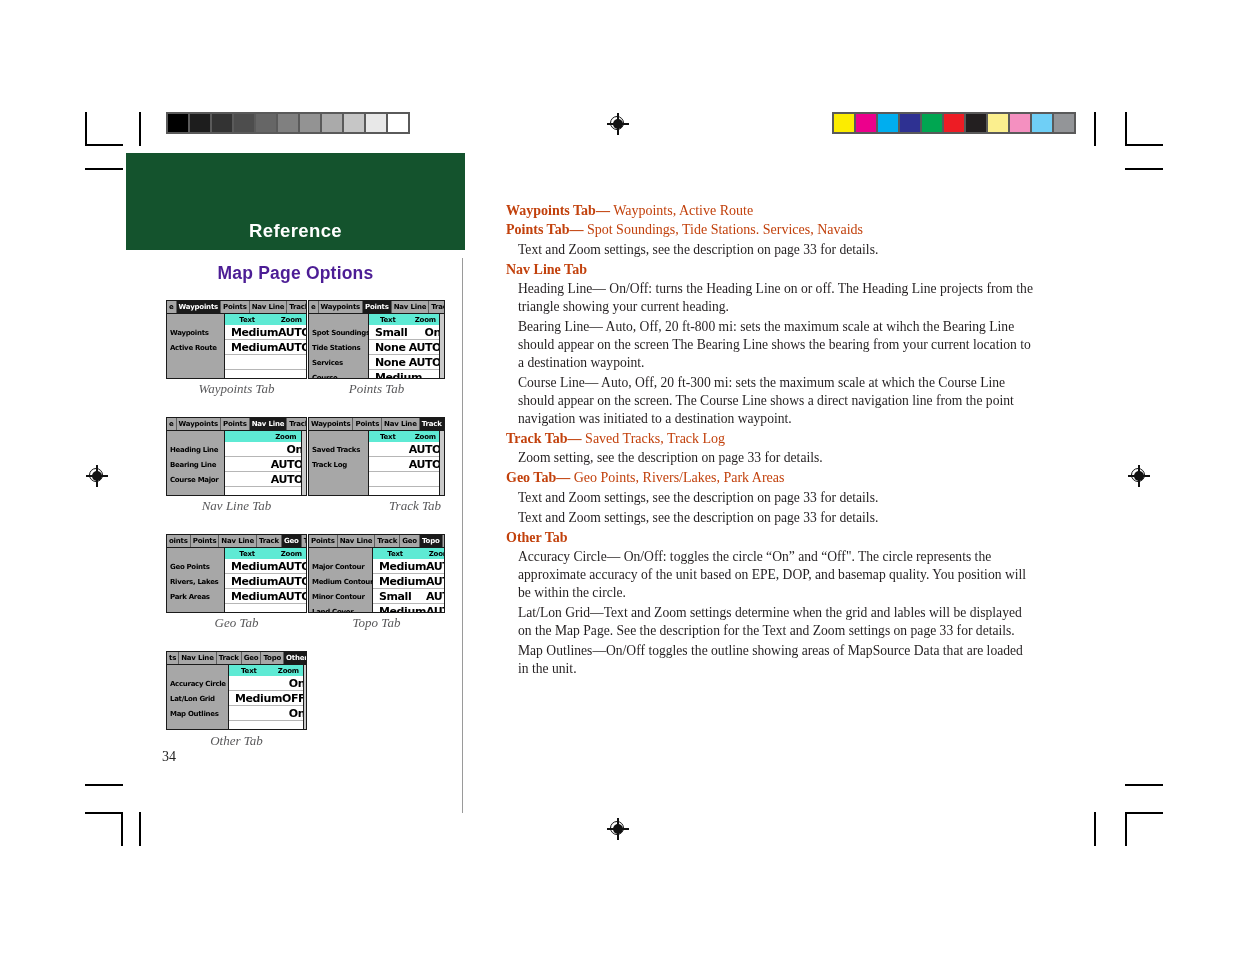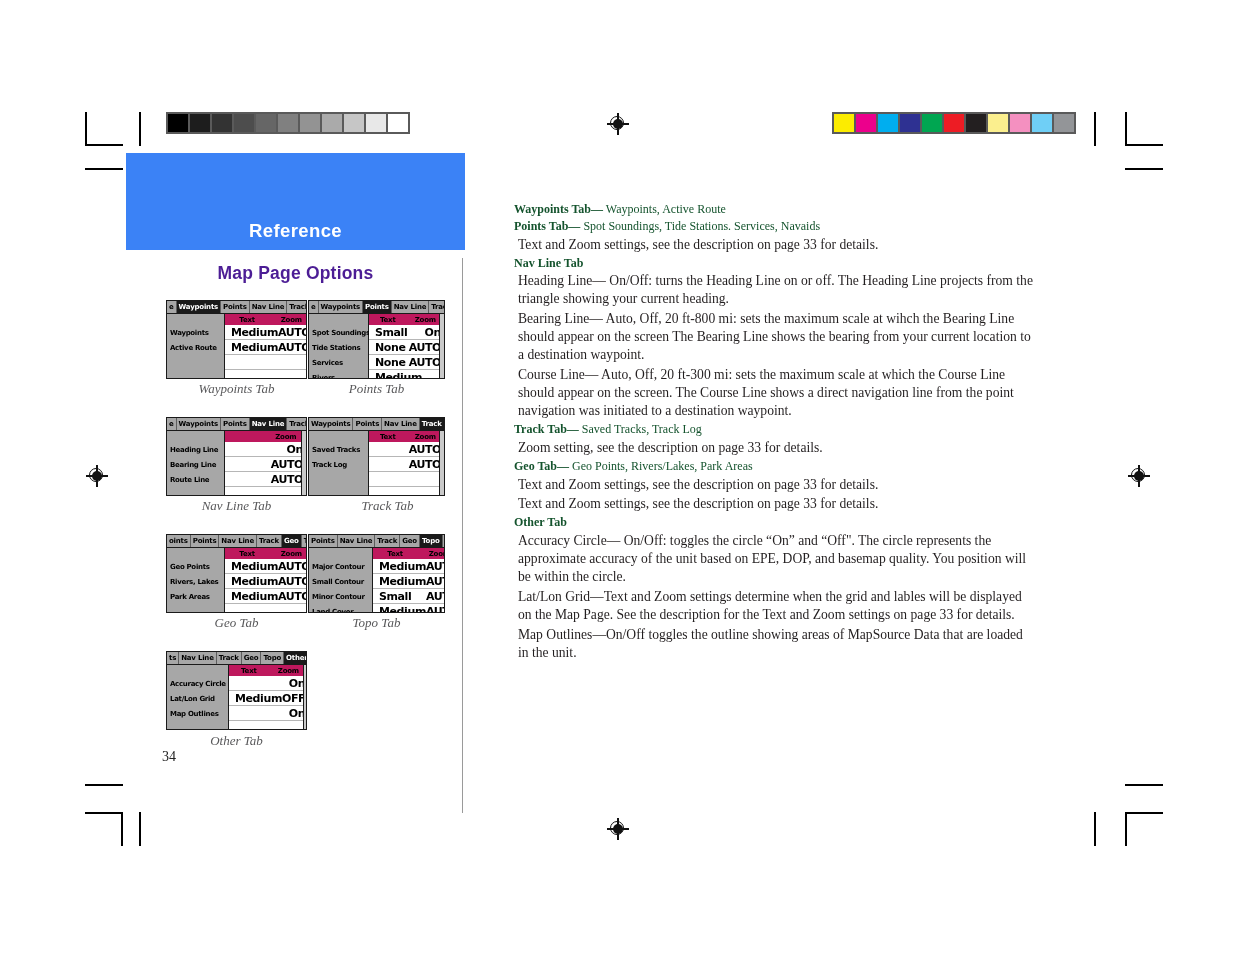--- a/index.html
+++ b/index.html
@@ -56,21 +56,21 @@
     height: 18px;
     margin-right: 2px;
   }
   .cal-bar .swatch:last-child { margin-right: 0; }
 
   
   .ref-banner {
     position: absolute;
     left: 126px; top: 153px;
     width: 339px; height: 97px;
-    background: #3b82f6;
+    background: #14532d;
   }
   .ref-banner .ref-title {
     position: absolute;
     left: 0; right: 0; bottom: 8px;
     text-align: center;
     color: #ffffff;
     font-family: "Liberation Sans", sans-serif;
     font-weight: bold;
     font-size: 18.5px;
     letter-spacing: 0.4px;
@@ -146,21 +146,21 @@
   .gps-valcol {
     flex: 1 1 auto;
     background: #ffffff;
     box-sizing: border-box;
     position: relative;
   }
   .gps-hdr {
     display: flex;
     height: 11px;
     align-items: center;
-    background: #be185d;
+    background: #5eead4;
   }
   .gps-hdr .h-text {
     flex: 1 1 50%;
     text-align: center;
     font-size: 7px;
     font-weight: bold;
     color: #000;
     letter-spacing: -0.2px;
   }
   .gps-hdr .h-zoom {
@@ -226,23 +226,23 @@
 
   
   .text-col {
     position: absolute;
     left: 498px;
     top: 202px;
     width: 536px;
   }
   .t-head {
     font-family: "Liberation Serif", serif;
-    font-size: 12px;
-    color: #14532d;
-    margin: 0 0 1px 16px;
+    font-size: 14px;
+    color: #c2410c;
+    margin: 0 0 1px 8px;
     line-height: 1.32;
   }
   .t-head b {
     font-weight: bold;
   }
   .t-head .rest { font-weight: normal; }
   .t-sub {
     font-family: "Liberation Serif", serif;
     font-size: 13.6px;
     color: #231f20;
@@ -388,21 +388,21 @@
         <div class="gps-tab sel">Points</div>
         <div class="gps-tab">Nav Line</div>
         <div class="gps-tab">Track</div>
       </div>
       <div class="gps-body">
         <div class="gps-labelcol" style="flex: 0 0 60px; width: 60px;">
           <div style="height: 11px;"></div>
           <div class="gps-rowlabel">Spot Soundings</div>
           <div class="gps-rowlabel">Tide Stations</div>
           <div class="gps-rowlabel">Services</div>
-          <div class="gps-rowlabel">Rivers</div>
+          <div class="gps-rowlabel">Course</div>
         </div>
         <div class="gps-valcol">
           <div class="gps-hdr">
             <div class="h-text">Text</div>
             <div class="h-zoom">Zoom</div>
           </div>
           <div class="gps-valrow">
             <div class="v-text">Small</div>
             <div class="v-zoom">On</div>
           </div>
@@ -429,21 +429,21 @@
         <div class="gps-tab">Waypoints</div>
         <div class="gps-tab">Points</div>
         <div class="gps-tab sel">Nav Line</div>
         <div class="gps-tab">Track</div>
       </div>
       <div class="gps-body">
         <div class="gps-labelcol" style="flex: 0 0 58px; width: 58px;">
           <div style="height: 11px;"></div>
           <div class="gps-rowlabel">Heading Line</div>
           <div class="gps-rowlabel">Bearing Line</div>
-          <div class="gps-rowlabel">Route Line</div>
+          <div class="gps-rowlabel">Course Major</div>
           <div class="gps-rowlabel"></div>
         </div>
         <div class="gps-valcol">
           <div class="gps-hdr">
             <div class="h-text"></div>
             <div class="h-zoom">Zoom</div>
           </div>
           <div class="gps-valrow">
             <div class="v-text"></div>
             <div class="v-zoom">On</div>
@@ -499,21 +499,21 @@
             <div class="v-zoom"></div>
           </div>
           <div class="gps-valrow">
             <div class="v-text"></div>
             <div class="v-zoom"></div>
           </div>
           <div class="gps-scroll"></div>
         </div>
       </div>
     </div>
-    <div class="gps-caption" style="left: 319px; top: 498px; width: 137px;">Track Tab</div>
+    <div class="gps-caption" style="left: 304px; top: 498px; width: 137px; text-align: right;">Track Tab</div>
     <div class="gps" style="left: 166px; top: 534px; width: 141px; height: 79px;">
       <div class="gps-tabs">
         <div class="gps-tab">oints</div>
         <div class="gps-tab">Points</div>
         <div class="gps-tab">Nav Line</div>
         <div class="gps-tab">Track</div>
         <div class="gps-tab sel">Geo</div>
         <div class="gps-tab">T</div>
       </div>
       <div class="gps-body">
@@ -556,21 +556,21 @@
         <div class="gps-tab">Nav Line</div>
         <div class="gps-tab">Track</div>
         <div class="gps-tab">Geo</div>
         <div class="gps-tab sel">Topo</div>
         <div class="gps-tab">O</div>
       </div>
       <div class="gps-body">
         <div class="gps-labelcol" style="flex: 0 0 64px; width: 64px;">
           <div style="height: 11px;"></div>
           <div class="gps-rowlabel">Major Contour</div>
-          <div class="gps-rowlabel">Small Contour</div>
+          <div class="gps-rowlabel">Medium Contour</div>
           <div class="gps-rowlabel">Minor Contour</div>
           <div class="gps-rowlabel">Land Cover</div>
         </div>
         <div class="gps-valcol">
           <div class="gps-hdr">
             <div class="h-text">Text</div>
             <div class="h-zoom">Zoom</div>
           </div>
           <div class="gps-valrow">
             <div class="v-text">Medium</div>

